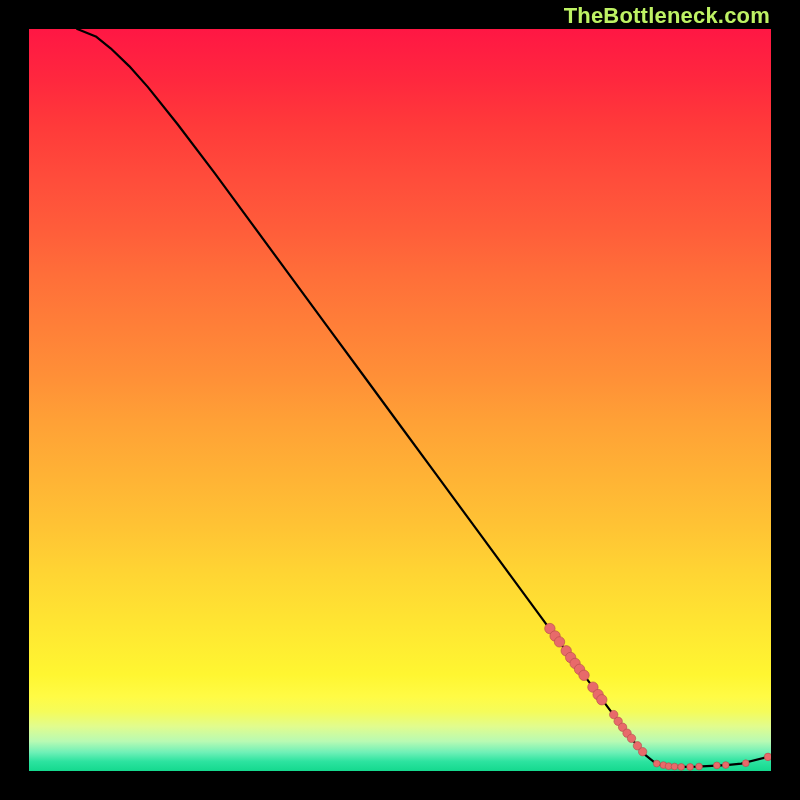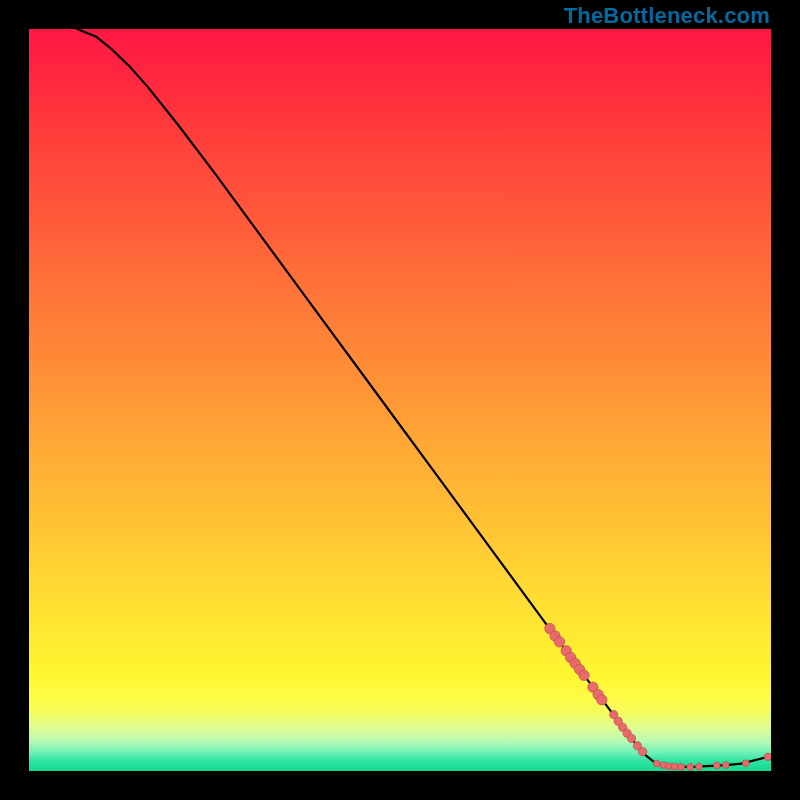--- a/index.html
+++ b/index.html
@@ -68,21 +68,21 @@
     stroke: #b24949;
     stroke-width: 0.6;
   }
   .watermark {
     position: absolute;
     top: 3px;
     right: 30px;
     font-family: Arial, Helvetica, sans-serif;
     font-size: 22px;
     font-weight: 600;
-    color: #0369a1;
+    color: #bef264;
     letter-spacing: 0.2px;
     user-select: none;
   }
 </style>
 </head>
 <body>
 
 <div class="frame">
   <div class="plot">
     <svg class="chart" viewBox="0 0 742 742">

